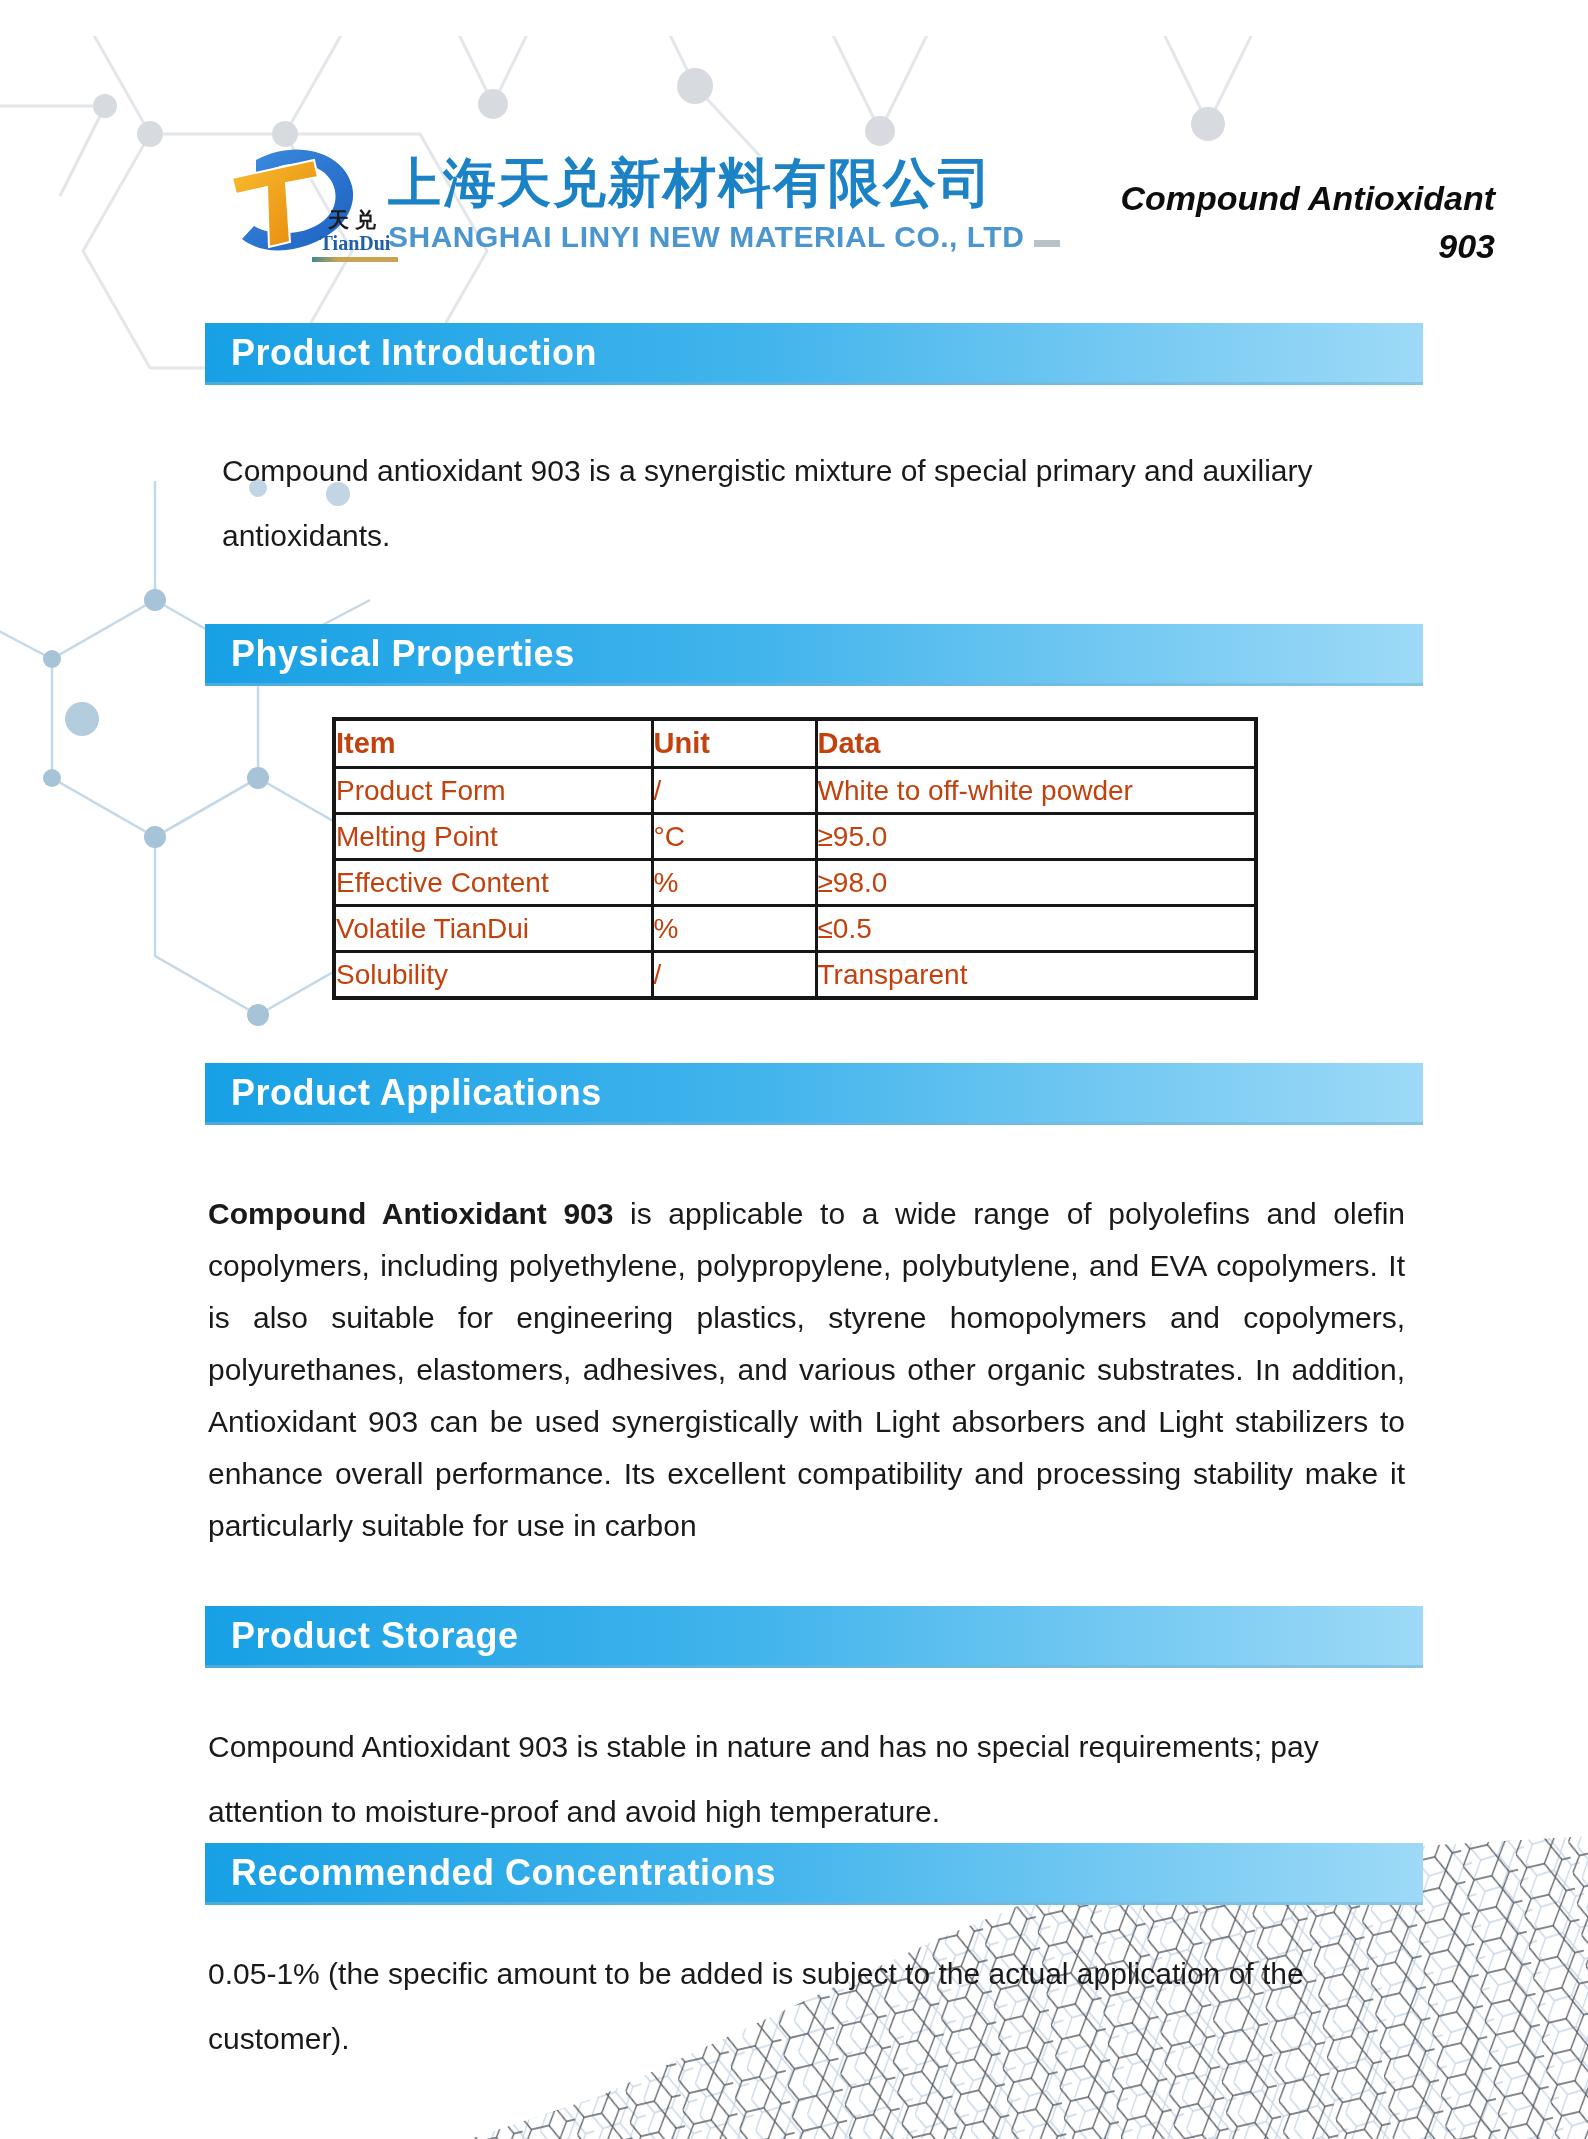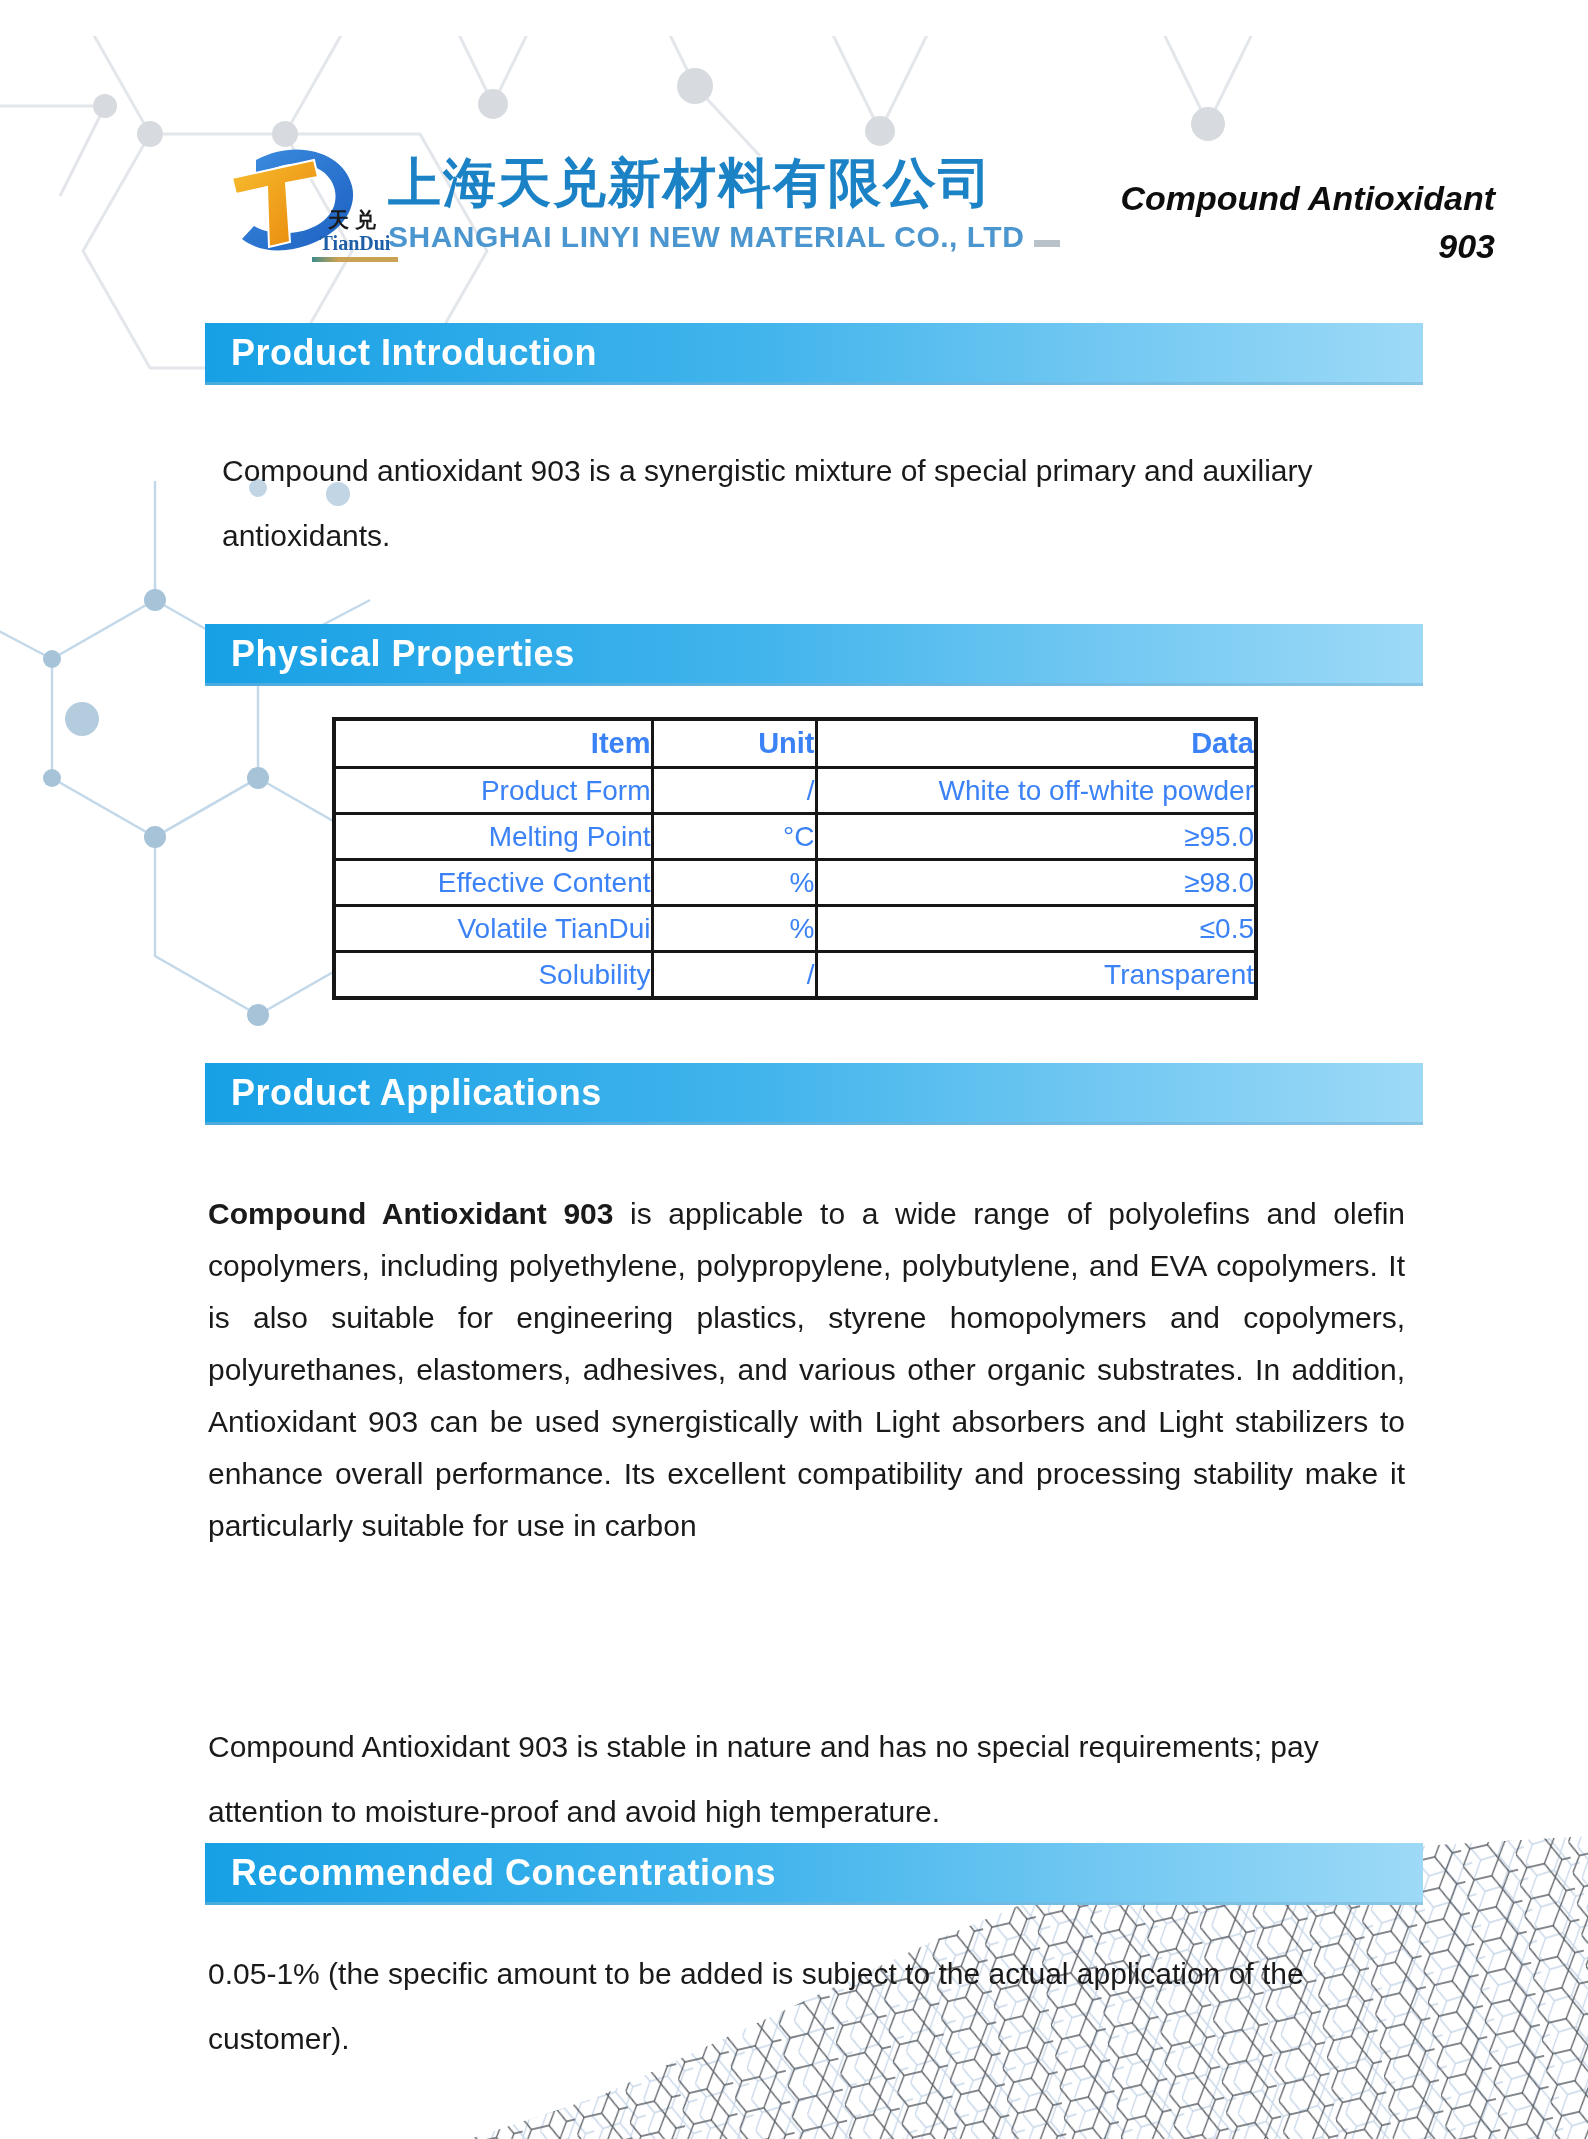--- a/index.html
+++ b/index.html
@@ -40,22 +40,22 @@
   .para-intro { left:222px; top:402px; width:1185px; line-height:65px; }
   .para-applications { left:208px; top:1152px; width:1197px; line-height:52px; text-align:justify; }
   .para-applications .lead { font-weight:bold; }
   .para-storage { left:208px; top:1678px; width:1200px; line-height:65px; }
   .para-concentrations { left:208px; top:1905px; width:1208px; line-height:65px; }
 
   
   .pp-table-wrap { left:332px; top:681px; }
   table.pp { border-collapse:collapse; table-layout:fixed; background:#fff; }
   table.pp th, table.pp td {
-    border:3px solid #161616; text-align:right; vertical-align:middle;
-    font-size:28px; color:#3b82f6; padding:0; height:43px; overflow:hidden; white-space:nowrap;
+    border:3px solid #161616; text-align:left; vertical-align:middle;
+    font-size:28px; color:#c2410c; padding:0; height:43px; overflow:hidden; white-space:nowrap;
   }
   table.pp th { font-weight:bold; font-size:29px; height:45px; }
   table.pp { border:4px solid #161616; }
   col.c-item { width:318px; } col.c-unit { width:164px; } col.c-data { width:440px; }
 </style>
 </head>
 <body>
 
 <div class="page">
 
@@ -190,18 +190,19 @@
         <td>/</td>
         <td>Transparent</td>
       </tr>
     </tbody>
       </table>
   </div>
 
   <div class="layer section-bar bar-applications">Product Applications</div>
   <div class="layer para para-applications"><span class="lead">Compound Antioxidant 903</span><span> is applicable to a wide range of polyolefins and olefin copolymers, including polyethylene, polypropylene, polybutylene, and EVA copolymers. It is also suitable for engineering plastics, styrene homopolymers and copolymers, polyurethanes, elastomers, adhesives, and various other organic substrates. In addition, Antioxidant 903 can be used synergistically with Light absorbers and Light stabilizers to enhance overall performance. Its excellent compatibility and processing stability make it particularly suitable for use in carbon</span></div>
 
+  <div class="layer section-bar bar-storage">Product Storage</div>
   <div class="layer para para-storage">Compound Antioxidant 903 is stable in nature and has no special requirements; pay attention to moisture-proof and avoid high temperature.</div>
 
   <div class="layer section-bar bar-concentrations">Recommended Concentrations</div>
   <div class="layer para para-concentrations">0.05-1% (the specific amount to be added is subject to the actual application of the customer).</div>
 
 </div>
 
 </body></html>

